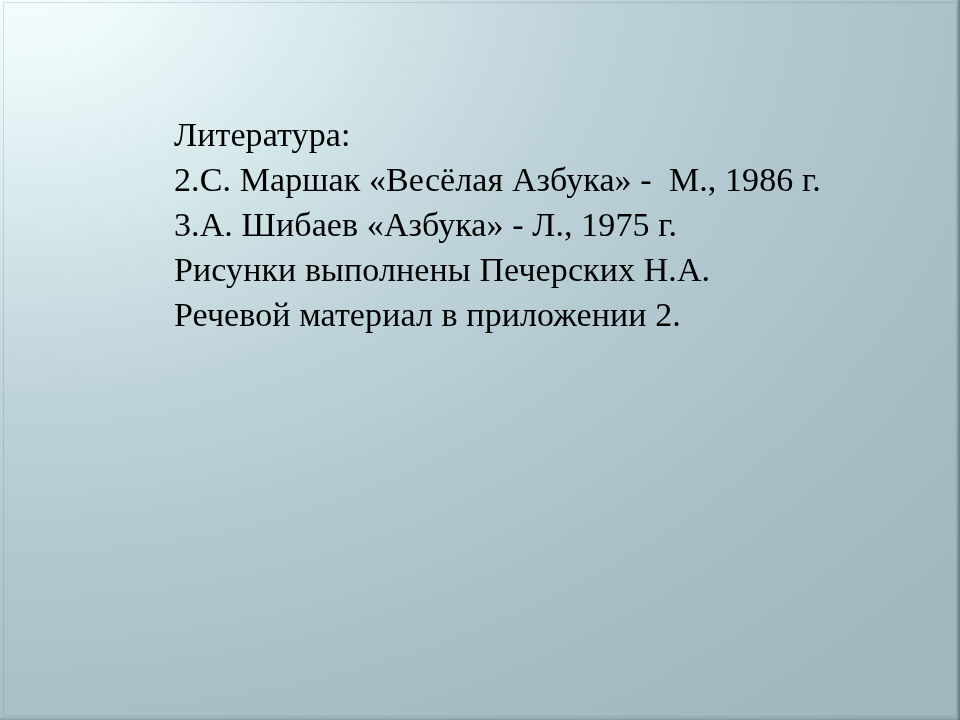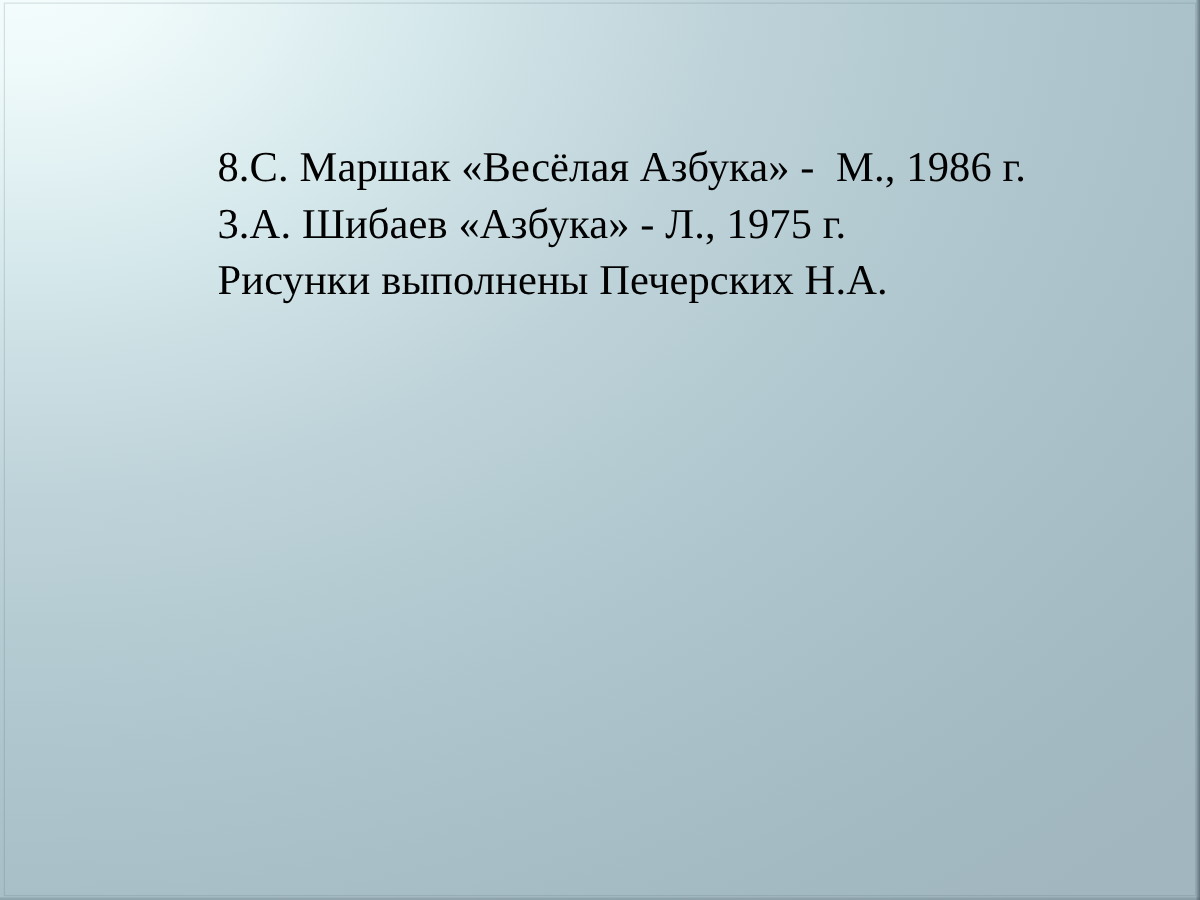--- a/index.html
+++ b/index.html
@@ -93,23 +93,25 @@
 
 <div class="slide">
 
   <div class="slide-bg"></div>
   <div class="slide-frame"></div>
   <div class="edge-right"></div>
   <div class="edge-bottom"></div>
 
   <div class="text-block">
 
+    <div class="text-line">Литература:</div>
 
 
-    <div class="text-line">8.С. Маршак «Весёлая Азбука» -  М., 1986 г.</div>
+    <div class="text-line">2.С. Маршак «Весёлая Азбука» -  М., 1986 г.</div>
 
     <div class="text-line">3.А. Шибаев «Азбука» - Л., 1975 г.</div>
 
     <div class="text-line">Рисунки выполнены Печерских Н.А.</div>
 
+    <div class="text-line">Речевой материал в приложении 2.</div>
 
   </div>
 </div>
 
 </body></html>

